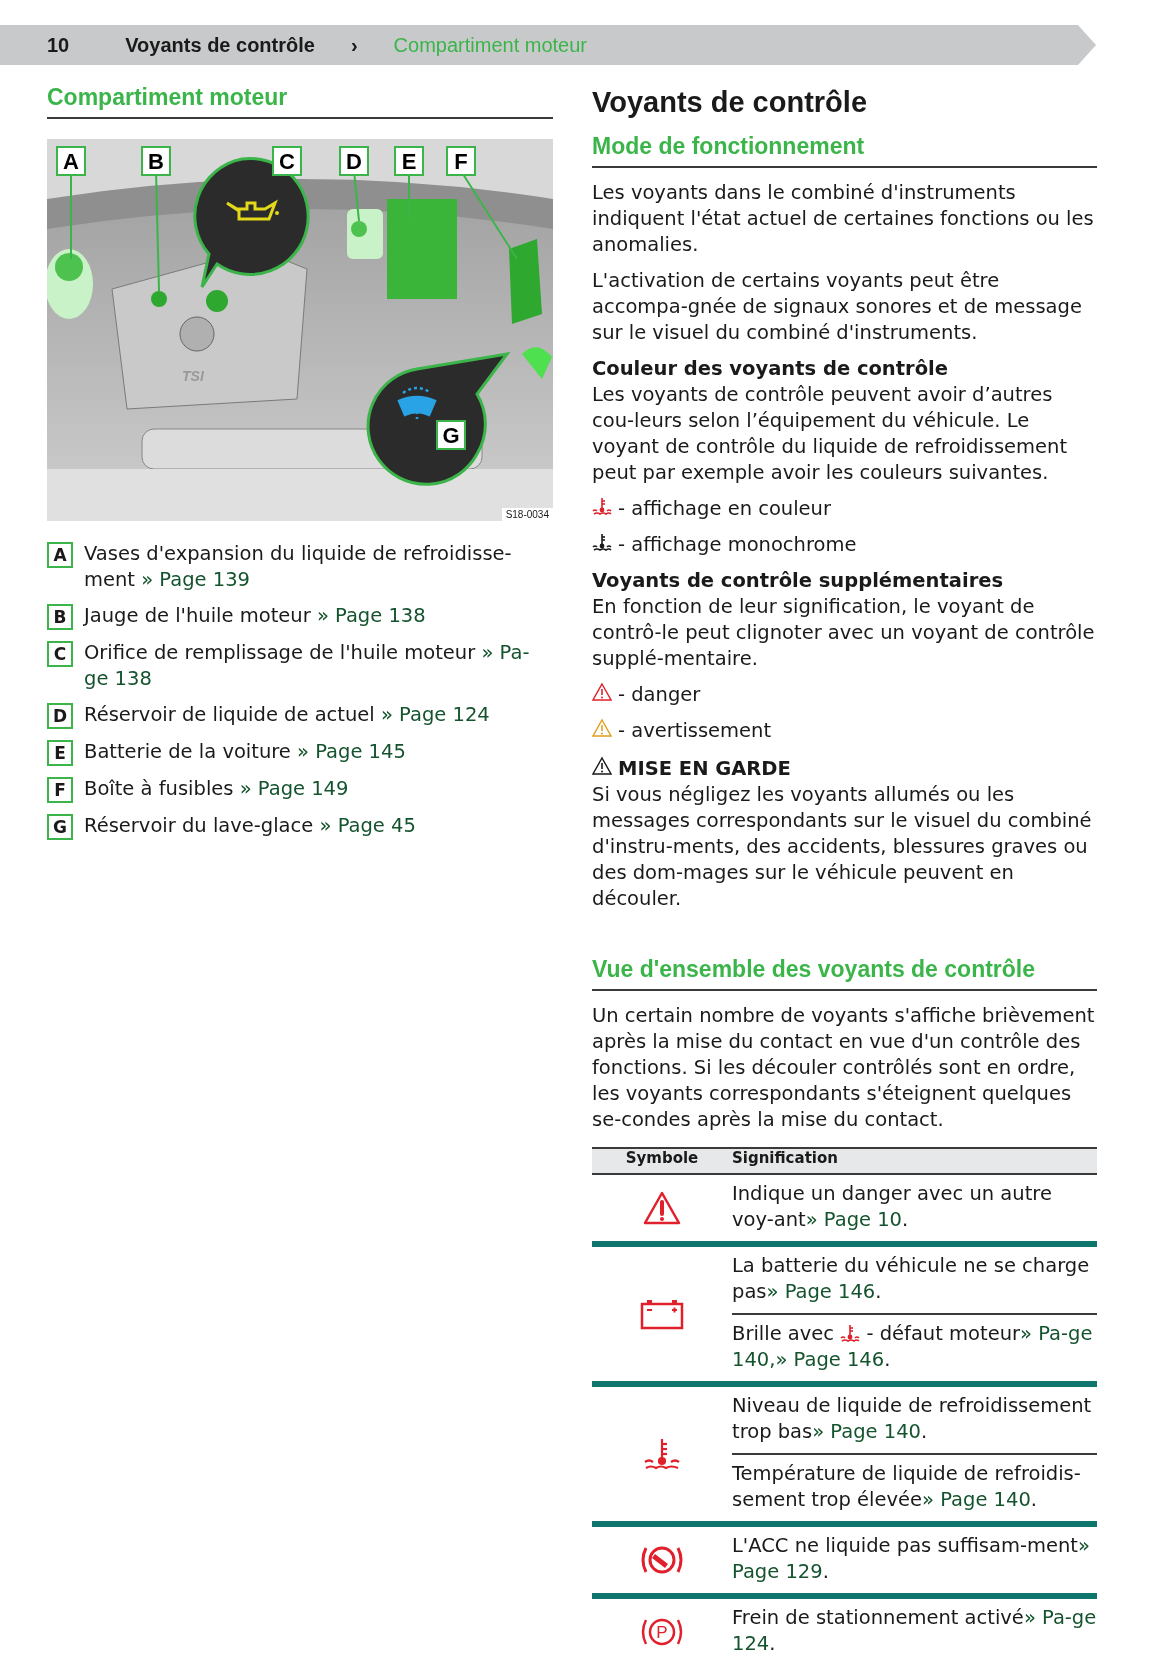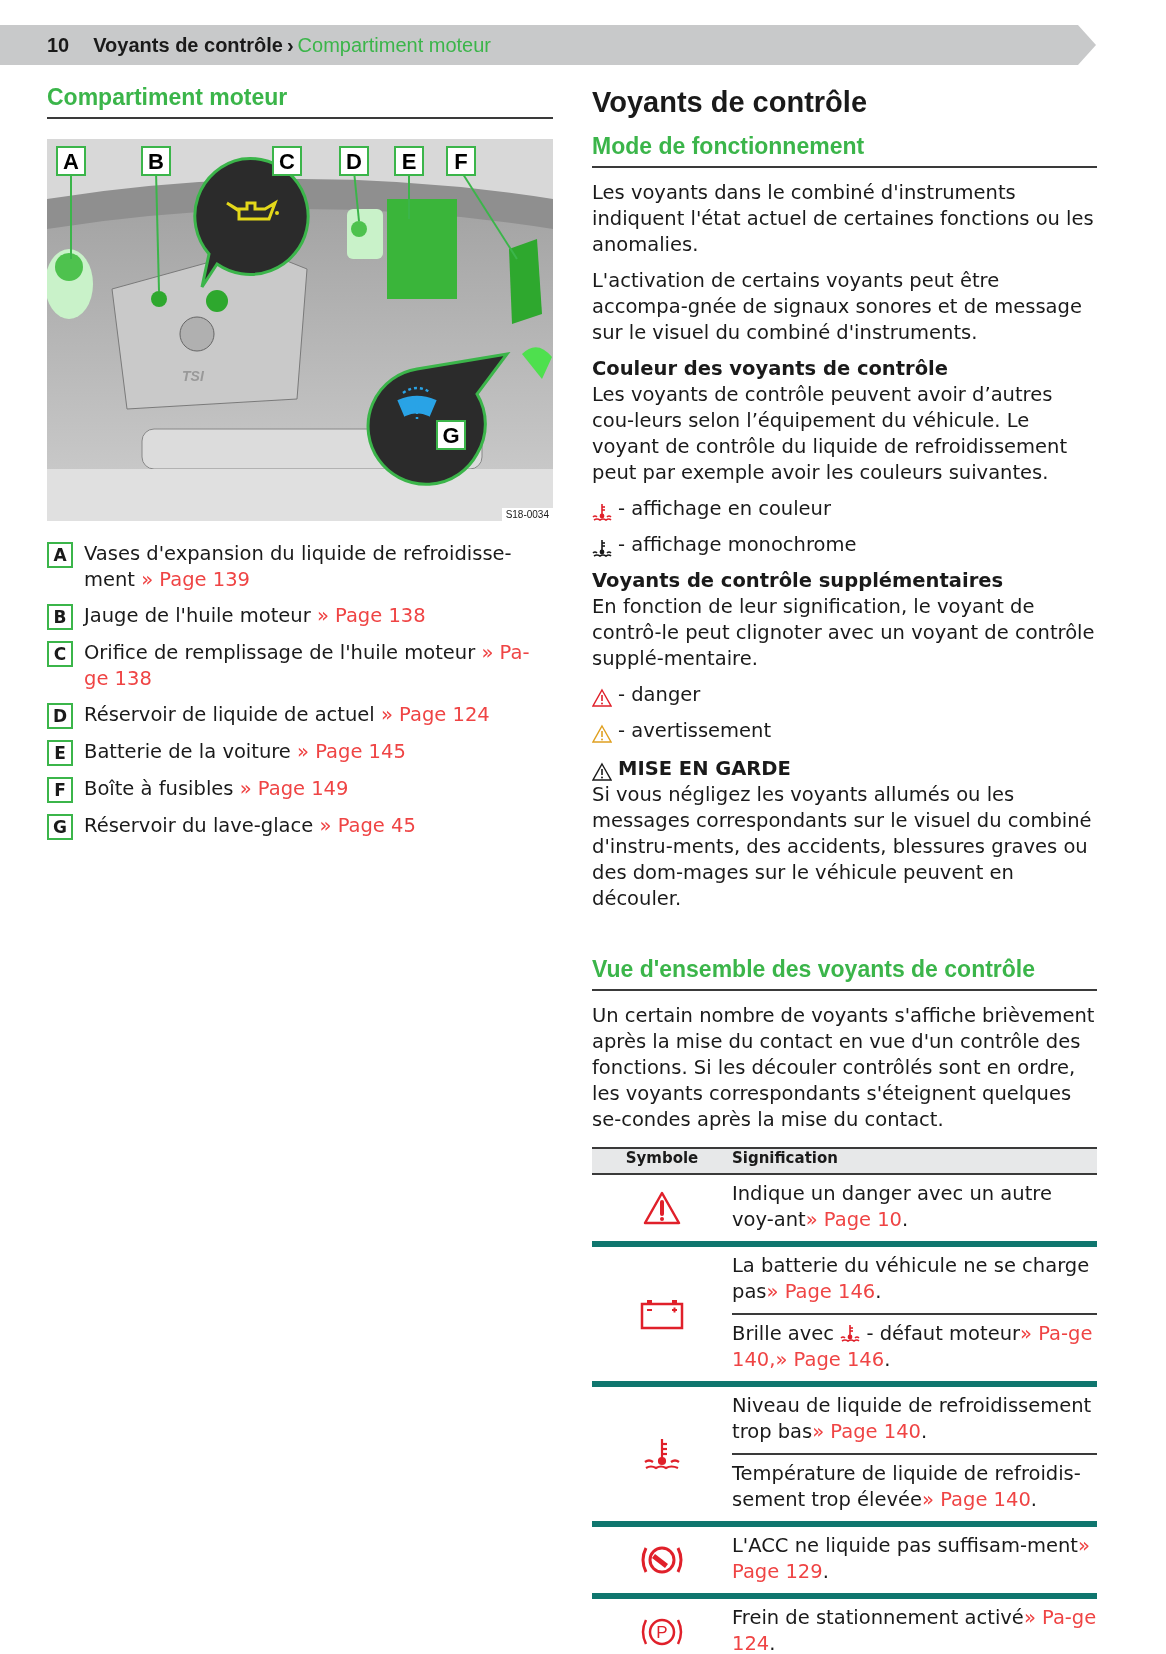--- a/index.html
+++ b/index.html
@@ -4,21 +4,21 @@
 <style>
   * { box-sizing: border-box; margin: 0; padding: 0; }
   html, body { width: 1166px; height: 1654px; background: #ffffff; overflow: hidden; }
   body { font-family: "DejaVu Sans", "Liberation Sans", sans-serif; color: #1a1a1a; position: relative; }
 
   .header-bar {
     position: absolute; left: 0; top: 25px; width: 1096px; height: 40px;
     background: #c8c9ca;
     clip-path: polygon(0 0, 1078px 0, 1096px 20px, 1078px 40px, 0 40px);
     display: flex; align-items: center; padding-left: 47px;
-    font-family: "Liberation Sans", sans-serif; font-size: 20px;
+    font-family: "Liberation Sans", sans-serif; font-size: 20px; gap: 32px;
   }
   .header-bar .pg { font-weight: bold; margin-right: 24px; }
   .header-bar .crumb1 { font-weight: bold; }
   .header-bar .sep { font-weight: bold; margin: 0 4px; }
   .header-bar .crumb2 { color: #3bb54a; }
 
   .col-left { position: absolute; left: 47px; top: 84px; width: 506px; }
   .col-right { position: absolute; left: 592px; top: 84px; width: 505px; }
 
   .h-green {
@@ -32,26 +32,26 @@
   .fig-caption { position: absolute; right: 0; bottom: 0; background: #fff; font-size: 10px; padding: 1px 4px; font-family: "Liberation Sans", sans-serif; }
 
   .legend { margin-top: 20px; }
   .legend-item { display: flex; font-size: 19.5px; line-height: 26px; margin-bottom: 10px; }
   .legend-item .key {
     flex: 0 0 26px; width: 26px; height: 26px; border: 2px solid #3bb54a;
     font-weight: bold; font-size: 17px; display: flex; align-items: center; justify-content: center;
     margin-right: 11px; margin-top: 1px;
   }
   .legend-item .txt { flex: 1; }
-  .link { color: #ef4444; }
+  .link { color: #14532d; }
 
   p.body { font-size: 19.5px; line-height: 26px; margin-top: 10px; }
   .sub-h { font-weight: bold; font-size: 19.5px; line-height: 26px; margin-top: 10px; }
   .sub-h + p.body { margin-top: 0; }
-  .icon-line { display: flex; align-items: flex-end; font-size: 19.5px; line-height: 26px; margin-top: 10px; }
+  .icon-line { display: flex; align-items: flex-start; font-size: 19.5px; line-height: 26px; margin-top: 10px; }
   .icon-line svg { margin-right: 6px; }
 
   .table { margin-top: 14px; width: 505px; border-top: 2px solid #3a3a3a; }
   .thead { display: flex; background: #e7e8e9; border-bottom: 2px solid #3a3a3a; height: 26px; font-weight: bold; font-size: 15px; }
   .thead .c1 { width: 140px; text-align: center; }
   .thead .c2 { flex: 1; }
   .trow { display: flex; border-bottom: 6px solid #0f766e; }
   .trow .sym { width: 140px; display: flex; align-items: center; justify-content: center; }
   .trow .meanings { flex: 1; }
   .trow .meaning { font-size: 19.5px; line-height: 26px; padding: 6px 0 8px 0; }

